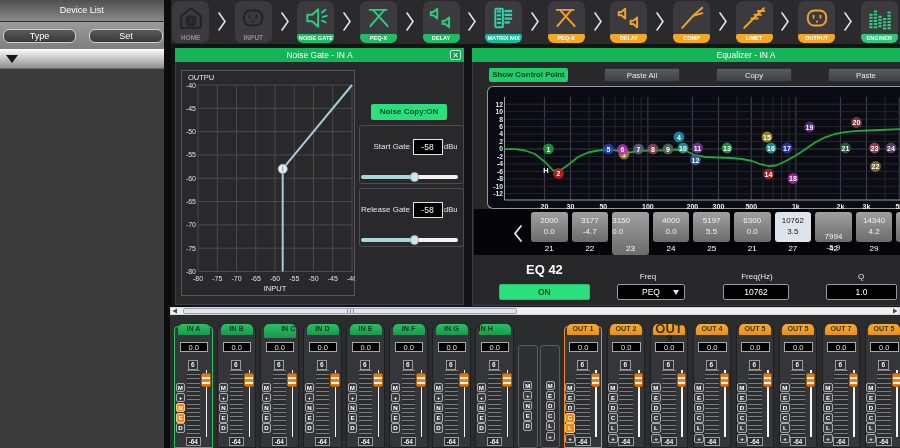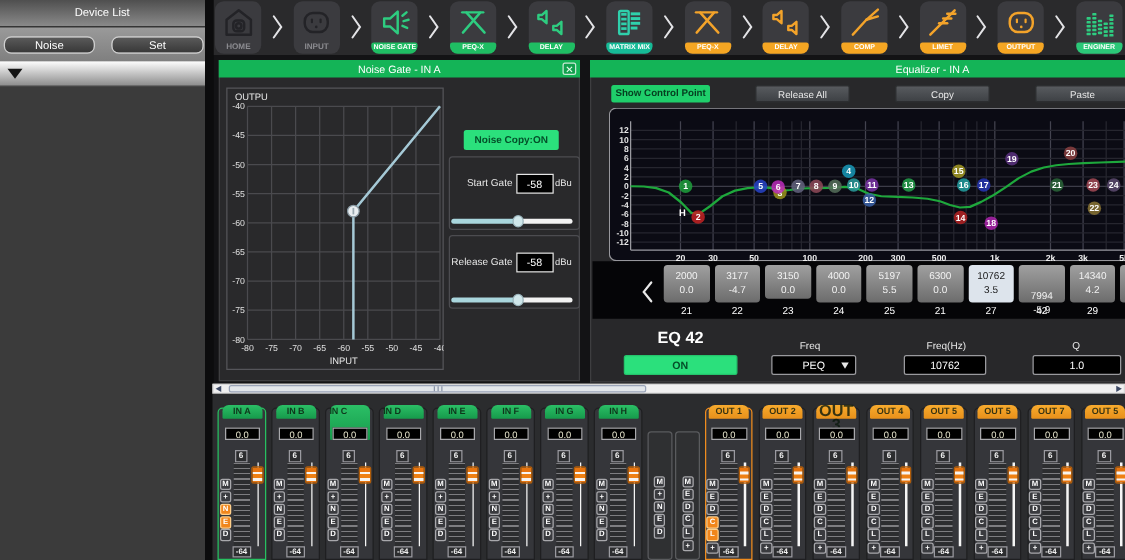--- a/index.html
+++ b/index.html
@@ -2,21 +2,21 @@
 <html><head><meta charset="utf-8"><style>
 *{margin:0;padding:0;box-sizing:border-box;font-family:"Liberation Sans",sans-serif;}
 body{width:900px;height:448px;overflow:hidden;background:#232325;position:relative;}
 </style></head><body>
 <div style="position:absolute;left:163.5px;top:0px;width:737px;height:448px;background:#0c0c0d;"></div>
 <div style="position:absolute;left:170.5px;top:0px;width:730px;height:44px;background:#2a2a2c;"></div>
 <div style="position:absolute;left:170.5px;top:44px;width:730px;height:264px;background:#131315;"></div>
 <div style="position:absolute;left:0px;top:0px;width:163.5px;height:448px;background:#3b3b3b;"></div>
 <div style="position:absolute;left:0px;top:0px;width:163.5px;height:21.5px;background:linear-gradient(#4f4f4f,#8a8a8a);border-bottom:1px solid #2e2e2e;color:#fff;font-size:9px;text-align:center;line-height:21px;">Device List</div>
 <div style="position:absolute;left:0px;top:21.5px;width:163.5px;height:27px;background:linear-gradient(#9a9a9a,#7f7f7f);"></div>
-<div style="position:absolute;left:3px;top:29px;width:73px;height:13.5px;background:linear-gradient(#5a5a5a,#383838);border:1px solid #cfcfcf;border-radius:6px;color:#fff;font-size:9px;text-align:center;line-height:12px;">Noise</div>
+<div style="position:absolute;left:3px;top:29px;width:73px;height:13.5px;background:linear-gradient(#5a5a5a,#383838);border:1px solid #cfcfcf;border-radius:6px;color:#fff;font-size:9px;text-align:center;line-height:12px;">Type</div>
 <div style="position:absolute;left:89px;top:29px;width:74px;height:13.5px;background:linear-gradient(#5a5a5a,#383838);border:1px solid #cfcfcf;border-radius:6px;color:#fff;font-size:9px;text-align:center;line-height:12px;">Set</div>
 <div style="position:absolute;left:0px;top:48.5px;width:163.5px;height:20.5px;background:linear-gradient(#fdfdfd,#8f8f8f);border-bottom:1px solid #6a6a6a;"></div>
 <div style="position:absolute;left:6px;top:55px;width:0;height:0;border-left:6.5px solid transparent;border-right:6.5px solid transparent;border-top:8px solid #151515;"></div>
 <div style="position:absolute;left:172.2px;top:1px;width:37px;height:41.5px;background:#3b3b3f;border-radius:7px;">
     <svg width="26" height="26" viewBox="0 0 24 24" style="position:absolute;left:50%;top:4px;transform:translateX(-50%)">
       <path d="M12 3 L21 10 L21 21 L3 21 L3 10 Z" fill="none" stroke="#232327" stroke-width="1.8" stroke-linecap="round" stroke-linejoin="round"></path>
       <rect x="8" y="10.5" width="8" height="8" rx="2.5" fill="none" stroke="#232327" stroke-width="1.8" stroke-linecap="round" stroke-linejoin="round"></rect>
       <circle cx="12" cy="14.5" r="2" fill="none" stroke="#232327" stroke-width="1.8" stroke-linecap="round" stroke-linejoin="round"></circle>
     </svg>
     <div style="position:absolute;left:0;bottom:2px;width:100%;color:#8b8b90;font-size:6.5px;font-weight:bold;text-align:center;">HOME</div>
@@ -235,21 +235,21 @@
 <div style="position:absolute;left:352px;top:204px;width:58px;height:12px;color:#e6e6e6;font-size:8px;text-align:right;line-height:12px;white-space:nowrap;">Release Gate</div>
 <div style="position:absolute;left:412.5px;top:202px;width:30px;height:16px;background:#000;border:1px solid #e6e6e6;color:#fff;font-size:8.5px;text-align:center;line-height:14px;">-58</div>
 <div style="position:absolute;left:444px;top:204px;width:20px;height:12px;color:#e6e6e6;font-size:7.5px;line-height:12px;">dBu</div>
 <div style="position:absolute;left:361px;top:238px;width:53px;height:4px;background:#a9d6dd;border-radius:2px 0 0 2px;"></div>
 <div style="position:absolute;left:414px;top:238px;width:44px;height:4px;background:#f2f2f2;border-radius:0 2px 2px 0;"></div>
 <div style="position:absolute;left:409.5px;top:235px;width:9.5px;height:9.5px;background:#cfe6ea;border:1px solid #9ab4bc;border-radius:50%;"></div>
 <div style="position:absolute;left:471.5px;top:48px;width:428.5px;height:257.5px;background:#28282a;border:1px solid #3e3e40;border-right:none;"></div>
 <div style="position:absolute;left:471.5px;top:48px;width:428.5px;height:14px;background:#14b457;"></div>
 <div style="position:absolute;left:646px;top:48px;width:200px;height:14px;color:#fff;font-size:8.5px;text-align:center;line-height:14px;">Equalizer - IN A</div>
 <div style="position:absolute;left:489px;top:68px;width:79px;height:13.5px;background:#1fcf6b;border-radius:2px;color:#073;font-size:7.8px;font-weight:bold;color:#063e20;text-align:center;line-height:13.5px;">Show Control Point</div>
-<div style="position:absolute;left:604px;top:68px;width:76px;height:13.5px;background:linear-gradient(#585b5f,#3e4145);border-radius:2px;border:1px solid #2c2e30;color:#e8e8e8;font-size:7.8px;text-align:center;line-height:13.5px;">Release All</div>
+<div style="position:absolute;left:604px;top:68px;width:76px;height:13.5px;background:linear-gradient(#585b5f,#3e4145);border-radius:2px;border:1px solid #2c2e30;color:#e8e8e8;font-size:7.8px;text-align:center;line-height:13.5px;">Paste All</div>
 <div style="position:absolute;left:716px;top:68px;width:76px;height:13.5px;background:linear-gradient(#585b5f,#3e4145);border-radius:2px;border:1px solid #2c2e30;color:#e8e8e8;font-size:7.8px;text-align:center;line-height:13.5px;">Copy</div>
 <div style="position:absolute;left:828px;top:68px;width:76px;height:13.5px;background:linear-gradient(#585b5f,#3e4145);border-radius:2px;border:1px solid #2c2e30;color:#e8e8e8;font-size:7.8px;text-align:center;line-height:13.5px;">Paste</div>
 <div style="position:absolute;left:487px;top:86px;width:413px;height:122.5px;background:#0b0b14;border:1px solid #97979c;border-right:none;border-radius:6px 0 0 6px;"></div>
 <svg style="position:absolute;left:487px;top:86px" width="413" height="122.5" viewBox="0 0 413 122.5">
     <line x1="57.40" y1="11" x2="57.40" y2="114" stroke="#43434f" stroke-width="1"></line>
     <line x1="83.46" y1="11" x2="83.46" y2="114" stroke="#43434f" stroke-width="1"></line>
     <line x1="101.95" y1="11" x2="101.95" y2="114" stroke="#26262f" stroke-width="1"></line>
     <line x1="116.30" y1="11" x2="116.30" y2="114" stroke="#43434f" stroke-width="1"></line>
     <line x1="128.01" y1="11" x2="128.01" y2="114" stroke="#26262f" stroke-width="1"></line>
     <line x1="137.92" y1="11" x2="137.92" y2="114" stroke="#26262f" stroke-width="1"></line>
@@ -360,21 +360,21 @@
     <text x="59" y="87.0" fill="#fff" font-size="7.5" font-weight="bold" text-anchor="middle">H</text>
   </svg>
 <div style="position:absolute;left:474px;top:209px;width:426px;height:46px;background:#050507;"></div>
 <svg style="position:absolute;left:512px;top:224px" width="12" height="19" viewBox="0 0 12 19">
     <path d="M9 2 L3 9.5 L9 17" fill="none" stroke="#e8e8e8" stroke-width="1.8" stroke-linecap="round"></path>
   </svg>
 <div style="position:absolute;left:531.0px;top:212.3px;width:36.5px;height:29.5px;background:linear-gradient(#a0a0a0,#6c6c6c);color:#f2f2f2;border-radius:3px;font-size:8px;text-align:center;padding-top:4px;line-height:10.5px;">2000<br>0.0</div>
 <div style="position:absolute;left:531.0px;top:243.5px;width:36.5px;height:10px;color:#fff;font-size:8px;text-align:center;">21</div>
 <div style="position:absolute;left:571.6px;top:212.3px;width:36.5px;height:29.5px;background:linear-gradient(#a0a0a0,#6c6c6c);color:#f2f2f2;border-radius:3px;font-size:8px;text-align:center;padding-top:4px;line-height:10.5px;">3177<br>-4.7</div>
 <div style="position:absolute;left:571.6px;top:243.5px;width:36.5px;height:10px;color:#fff;font-size:8px;text-align:center;">22</div>
-<div style="position:absolute;left:612.2px;top:212.3px;width:36.5px;height:27px;background:linear-gradient(#a0a0a0,#6c6c6c);color:#f2f2f2;border-radius:3px;font-size:8px;text-align:center;padding-top:4px;line-height:10.5px;">3150<br>0.0</div>
+<div style="position:absolute;left:612.2px;top:212.3px;width:36.5px;height:43px;background:linear-gradient(#a0a0a0,#6c6c6c);color:#f2f2f2;border-radius:3px;font-size:8px;padding-top:4px;line-height:10.5px;">3150<br>0.0</div>
 <div style="position:absolute;left:612.2px;top:243.5px;width:36.5px;height:10px;color:#fff;font-size:8px;text-align:center;">23</div>
 <div style="position:absolute;left:652.8px;top:212.3px;width:36.5px;height:29.5px;background:linear-gradient(#a0a0a0,#6c6c6c);color:#f2f2f2;border-radius:3px;font-size:8px;text-align:center;padding-top:4px;line-height:10.5px;">4000<br>0.0</div>
 <div style="position:absolute;left:652.8px;top:243.5px;width:36.5px;height:10px;color:#fff;font-size:8px;text-align:center;">24</div>
 <div style="position:absolute;left:693.4px;top:212.3px;width:36.5px;height:29.5px;background:linear-gradient(#a0a0a0,#6c6c6c);color:#f2f2f2;border-radius:3px;font-size:8px;text-align:center;padding-top:4px;line-height:10.5px;">5197<br>5.5</div>
 <div style="position:absolute;left:693.4px;top:243.5px;width:36.5px;height:10px;color:#fff;font-size:8px;text-align:center;">25</div>
 <div style="position:absolute;left:734.0px;top:212.3px;width:36.5px;height:29.5px;background:linear-gradient(#a0a0a0,#6c6c6c);color:#f2f2f2;border-radius:3px;font-size:8px;text-align:center;padding-top:4px;line-height:10.5px;">6300<br>0.0</div>
 <div style="position:absolute;left:734.0px;top:243.5px;width:36.5px;height:10px;color:#fff;font-size:8px;text-align:center;">21</div>
 <div style="position:absolute;left:774.6px;top:212.3px;width:36.5px;height:29.5px;background:#dde4ec;color:#1a1a1a;border-radius:3px;font-size:8px;text-align:center;padding-top:4px;line-height:10.5px;">10762<br>3.5</div>
 <div style="position:absolute;left:774.6px;top:243.5px;width:36.5px;height:10px;color:#fff;font-size:8px;text-align:center;">27</div>
 <div style="position:absolute;left:815.2px;top:212.3px;width:36.5px;height:29.5px;background:linear-gradient(#a0a0a0,#6c6c6c);color:#f2f2f2;border-radius:3px;font-size:8px;text-align:center;padding-top:20px;line-height:10.5px;">7994<br>-5.9</div>
@@ -422,34 +422,34 @@
 <div style="position:absolute;left:229.5px;top:369.5px;width:13.5px;height:67.5px;background:repeating-linear-gradient(to bottom,#7d7d80 0px,#7d7d80 1px,#2c2d2f 1px,#2c2d2f 4.2px);"></div>
 <div style="position:absolute;left:228.5px;top:437px;width:15.5px;height:9px;border:1px solid #9a9aa0;background:#2c2d2f;color:#f0f0f0;font-size:6.3px;font-weight:bold;text-align:center;line-height:7.5px;">-64</div>
 <div style="position:absolute;left:218.8px;top:383.0px;width:9.3px;height:9.3px;background:#3a3b3f;border:1px solid #a8a8ac;border-radius:2px;color:#fff;font-size:6.2px;font-weight:bold;text-align:center;line-height:7.5px;">M</div>
 <div style="position:absolute;left:218.8px;top:393.1px;width:9.3px;height:9.3px;background:#3a3b3f;border:1px solid #a8a8ac;border-radius:2px;color:#fff;font-size:6.2px;font-weight:bold;text-align:center;line-height:7.5px;">+</div>
 <div style="position:absolute;left:218.8px;top:403.2px;width:9.3px;height:9.3px;background:#3a3b3f;border:1px solid #a8a8ac;border-radius:2px;color:#fff;font-size:6.2px;font-weight:bold;text-align:center;line-height:7.5px;">N</div>
 <div style="position:absolute;left:218.8px;top:413.3px;width:9.3px;height:9.3px;background:#3a3b3f;border:1px solid #a8a8ac;border-radius:2px;color:#fff;font-size:6.2px;font-weight:bold;text-align:center;line-height:7.5px;">E</div>
 <div style="position:absolute;left:218.8px;top:423.4px;width:9.3px;height:9.3px;background:#3a3b3f;border:1px solid #a8a8ac;border-radius:2px;color:#fff;font-size:6.2px;font-weight:bold;text-align:center;line-height:7.5px;">D</div>
 <div style="position:absolute;left:248.7px;top:370px;width:1.8px;height:66.5px;background:#f5f5f5;"></div>
 <div style="position:absolute;left:244.2px;top:372.5px;width:9.6px;height:14px;background:linear-gradient(to bottom,#e8750f 0 3.5px,#f8f4ee 3.5px 5.5px,#ef8012 5.5px 8.5px,#f8f4ee 8.5px 10.5px,#e8750f 10.5px);border-radius:2px;border:1px solid #b05c08;"></div>
 <div style="position:absolute;left:260px;top:326px;width:38.5px;height:122px;background:#35363a;border:1px solid #1f1f21;border-radius:4px 4px 0 0;"></div>
-<div style="position:absolute;left:263.5px;top:324.4px;width:32px;height:28px;background:linear-gradient(#2bbf66,#169a4b);border-radius:5px 5px 1px 1px;color:rgba(10,25,12,0.8);font-size:7.2px;font-weight:bold;text-align:left;line-height:10.4px;">IN C</div>
+<div style="position:absolute;left:263.5px;top:324.4px;width:32px;height:14px;background:linear-gradient(#2bbf66,#169a4b);border-radius:5px 5px 1px 1px;color:rgba(10,25,12,0.8);font-size:7.2px;font-weight:bold;text-align:right;line-height:10.4px;">IN C</div>
 <div style="position:absolute;left:265.5px;top:341.8px;width:28.5px;height:10.5px;background:#000;border:1px solid #a8a8ac;color:#e9e7ce;font-size:7.5px;text-align:center;line-height:9px;">0.0</div>
 <div style="position:absolute;left:273.5px;top:360px;width:10.5px;height:9.5px;border:1px solid #9a9aa0;background:#2c2d2f;color:#f0f0f0;font-size:6.5px;font-weight:bold;text-align:center;line-height:8px;">6</div>
 <div style="position:absolute;left:272.5px;top:369.5px;width:13.5px;height:67.5px;background:repeating-linear-gradient(to bottom,#7d7d80 0px,#7d7d80 1px,#2c2d2f 1px,#2c2d2f 4.2px);"></div>
 <div style="position:absolute;left:271.5px;top:437px;width:15.5px;height:9px;border:1px solid #9a9aa0;background:#2c2d2f;color:#f0f0f0;font-size:6.3px;font-weight:bold;text-align:center;line-height:7.5px;">-64</div>
 <div style="position:absolute;left:261.8px;top:383.0px;width:9.3px;height:9.3px;background:#3a3b3f;border:1px solid #a8a8ac;border-radius:2px;color:#fff;font-size:6.2px;font-weight:bold;text-align:center;line-height:7.5px;">M</div>
 <div style="position:absolute;left:261.8px;top:393.1px;width:9.3px;height:9.3px;background:#3a3b3f;border:1px solid #a8a8ac;border-radius:2px;color:#fff;font-size:6.2px;font-weight:bold;text-align:center;line-height:7.5px;">+</div>
 <div style="position:absolute;left:261.8px;top:403.2px;width:9.3px;height:9.3px;background:#3a3b3f;border:1px solid #a8a8ac;border-radius:2px;color:#fff;font-size:6.2px;font-weight:bold;text-align:center;line-height:7.5px;">N</div>
 <div style="position:absolute;left:261.8px;top:413.3px;width:9.3px;height:9.3px;background:#3a3b3f;border:1px solid #a8a8ac;border-radius:2px;color:#fff;font-size:6.2px;font-weight:bold;text-align:center;line-height:7.5px;">E</div>
 <div style="position:absolute;left:261.8px;top:423.4px;width:9.3px;height:9.3px;background:#3a3b3f;border:1px solid #a8a8ac;border-radius:2px;color:#fff;font-size:6.2px;font-weight:bold;text-align:center;line-height:7.5px;">D</div>
 <div style="position:absolute;left:291.7px;top:370px;width:1.8px;height:66.5px;background:#f5f5f5;"></div>
 <div style="position:absolute;left:287.2px;top:372.5px;width:9.6px;height:14px;background:linear-gradient(to bottom,#e8750f 0 3.5px,#f8f4ee 3.5px 5.5px,#ef8012 5.5px 8.5px,#f8f4ee 8.5px 10.5px,#e8750f 10.5px);border-radius:2px;border:1px solid #b05c08;"></div>
 <div style="position:absolute;left:303px;top:326px;width:38.5px;height:122px;background:#35363a;border:1px solid #1f1f21;border-radius:4px 4px 0 0;"></div>
-<div style="position:absolute;left:306.5px;top:324.4px;width:32px;height:10.4px;background:linear-gradient(#2bbf66,#169a4b);border-radius:5px 5px 1px 1px;color:rgba(10,25,12,0.8);font-size:7.2px;font-weight:bold;line-height:10.4px;">IN D</div>
+<div style="position:absolute;left:306.5px;top:324.4px;width:32px;height:10.4px;background:linear-gradient(#2bbf66,#169a4b);border-radius:5px 5px 1px 1px;color:rgba(10,25,12,0.8);font-size:7.2px;font-weight:bold;text-align:center;line-height:10.4px;">IN D</div>
 <div style="position:absolute;left:308.5px;top:341.8px;width:28.5px;height:10.5px;background:#000;border:1px solid #a8a8ac;color:#e9e7ce;font-size:7.5px;text-align:center;line-height:9px;">0.0</div>
 <div style="position:absolute;left:316.5px;top:360px;width:10.5px;height:9.5px;border:1px solid #9a9aa0;background:#2c2d2f;color:#f0f0f0;font-size:6.5px;font-weight:bold;text-align:center;line-height:8px;">6</div>
 <div style="position:absolute;left:315.5px;top:369.5px;width:13.5px;height:67.5px;background:repeating-linear-gradient(to bottom,#7d7d80 0px,#7d7d80 1px,#2c2d2f 1px,#2c2d2f 4.2px);"></div>
 <div style="position:absolute;left:314.5px;top:437px;width:15.5px;height:9px;border:1px solid #9a9aa0;background:#2c2d2f;color:#f0f0f0;font-size:6.3px;font-weight:bold;text-align:center;line-height:7.5px;">-64</div>
 <div style="position:absolute;left:304.8px;top:383.0px;width:9.3px;height:9.3px;background:#3a3b3f;border:1px solid #a8a8ac;border-radius:2px;color:#fff;font-size:6.2px;font-weight:bold;text-align:center;line-height:7.5px;">M</div>
 <div style="position:absolute;left:304.8px;top:393.1px;width:9.3px;height:9.3px;background:#3a3b3f;border:1px solid #a8a8ac;border-radius:2px;color:#fff;font-size:6.2px;font-weight:bold;text-align:center;line-height:7.5px;">+</div>
 <div style="position:absolute;left:304.8px;top:403.2px;width:9.3px;height:9.3px;background:#3a3b3f;border:1px solid #a8a8ac;border-radius:2px;color:#fff;font-size:6.2px;font-weight:bold;text-align:center;line-height:7.5px;">N</div>
 <div style="position:absolute;left:304.8px;top:413.3px;width:9.3px;height:9.3px;background:#3a3b3f;border:1px solid #a8a8ac;border-radius:2px;color:#fff;font-size:6.2px;font-weight:bold;text-align:center;line-height:7.5px;">E</div>
 <div style="position:absolute;left:304.8px;top:423.4px;width:9.3px;height:9.3px;background:#3a3b3f;border:1px solid #a8a8ac;border-radius:2px;color:#fff;font-size:6.2px;font-weight:bold;text-align:center;line-height:7.5px;">D</div>
 <div style="position:absolute;left:334.7px;top:370px;width:1.8px;height:66.5px;background:#f5f5f5;"></div>
@@ -487,21 +487,21 @@
 <div style="position:absolute;left:444.5px;top:369.5px;width:13.5px;height:67.5px;background:repeating-linear-gradient(to bottom,#7d7d80 0px,#7d7d80 1px,#2c2d2f 1px,#2c2d2f 4.2px);"></div>
 <div style="position:absolute;left:443.5px;top:437px;width:15.5px;height:9px;border:1px solid #9a9aa0;background:#2c2d2f;color:#f0f0f0;font-size:6.3px;font-weight:bold;text-align:center;line-height:7.5px;">-64</div>
 <div style="position:absolute;left:433.8px;top:383.0px;width:9.3px;height:9.3px;background:#3a3b3f;border:1px solid #a8a8ac;border-radius:2px;color:#fff;font-size:6.2px;font-weight:bold;text-align:center;line-height:7.5px;">M</div>
 <div style="position:absolute;left:433.8px;top:393.1px;width:9.3px;height:9.3px;background:#3a3b3f;border:1px solid #a8a8ac;border-radius:2px;color:#fff;font-size:6.2px;font-weight:bold;text-align:center;line-height:7.5px;">+</div>
 <div style="position:absolute;left:433.8px;top:403.2px;width:9.3px;height:9.3px;background:#3a3b3f;border:1px solid #a8a8ac;border-radius:2px;color:#fff;font-size:6.2px;font-weight:bold;text-align:center;line-height:7.5px;">N</div>
 <div style="position:absolute;left:433.8px;top:413.3px;width:9.3px;height:9.3px;background:#3a3b3f;border:1px solid #a8a8ac;border-radius:2px;color:#fff;font-size:6.2px;font-weight:bold;text-align:center;line-height:7.5px;">E</div>
 <div style="position:absolute;left:433.8px;top:423.4px;width:9.3px;height:9.3px;background:#3a3b3f;border:1px solid #a8a8ac;border-radius:2px;color:#fff;font-size:6.2px;font-weight:bold;text-align:center;line-height:7.5px;">D</div>
 <div style="position:absolute;left:463.7px;top:370px;width:1.8px;height:66.5px;background:#f5f5f5;"></div>
 <div style="position:absolute;left:459.2px;top:372.5px;width:9.6px;height:14px;background:linear-gradient(to bottom,#e8750f 0 3.5px,#f8f4ee 3.5px 5.5px,#ef8012 5.5px 8.5px,#f8f4ee 8.5px 10.5px,#e8750f 10.5px);border-radius:2px;border:1px solid #b05c08;"></div>
 <div style="position:absolute;left:475px;top:326px;width:38.5px;height:122px;background:#35363a;border:1px solid #1f1f21;border-radius:4px 4px 0 0;"></div>
-<div style="position:absolute;left:478.5px;top:324.4px;width:32px;height:10.4px;background:linear-gradient(#2bbf66,#169a4b);border-radius:5px 5px 1px 1px;color:rgba(10,25,12,0.8);font-size:7.2px;font-weight:bold;text-align:center;line-height:10.4px;">IN H</div>
+<div style="position:absolute;left:478.5px;top:324.4px;width:32px;height:10.4px;background:linear-gradient(#2bbf66,#169a4b);border-radius:5px 5px 1px 1px;color:rgba(10,25,12,0.8);font-size:7.2px;font-weight:bold;text-align:left;line-height:10.4px;">IN H</div>
 <div style="position:absolute;left:480.5px;top:341.8px;width:28.5px;height:10.5px;background:#000;border:1px solid #a8a8ac;color:#e9e7ce;font-size:7.5px;text-align:center;line-height:9px;">0.0</div>
 <div style="position:absolute;left:488.5px;top:360px;width:10.5px;height:9.5px;border:1px solid #9a9aa0;background:#2c2d2f;color:#f0f0f0;font-size:6.5px;font-weight:bold;text-align:center;line-height:8px;">6</div>
 <div style="position:absolute;left:487.5px;top:369.5px;width:13.5px;height:67.5px;background:repeating-linear-gradient(to bottom,#7d7d80 0px,#7d7d80 1px,#2c2d2f 1px,#2c2d2f 4.2px);"></div>
 <div style="position:absolute;left:486.5px;top:437px;width:15.5px;height:9px;border:1px solid #9a9aa0;background:#2c2d2f;color:#f0f0f0;font-size:6.3px;font-weight:bold;text-align:center;line-height:7.5px;">-64</div>
 <div style="position:absolute;left:476.8px;top:383.0px;width:9.3px;height:9.3px;background:#3a3b3f;border:1px solid #a8a8ac;border-radius:2px;color:#fff;font-size:6.2px;font-weight:bold;text-align:center;line-height:7.5px;">M</div>
 <div style="position:absolute;left:476.8px;top:393.1px;width:9.3px;height:9.3px;background:#3a3b3f;border:1px solid #a8a8ac;border-radius:2px;color:#fff;font-size:6.2px;font-weight:bold;text-align:center;line-height:7.5px;">+</div>
 <div style="position:absolute;left:476.8px;top:403.2px;width:9.3px;height:9.3px;background:#3a3b3f;border:1px solid #a8a8ac;border-radius:2px;color:#fff;font-size:6.2px;font-weight:bold;text-align:center;line-height:7.5px;">N</div>
 <div style="position:absolute;left:476.8px;top:413.3px;width:9.3px;height:9.3px;background:#3a3b3f;border:1px solid #a8a8ac;border-radius:2px;color:#fff;font-size:6.2px;font-weight:bold;text-align:center;line-height:7.5px;">E</div>
 <div style="position:absolute;left:476.8px;top:423.4px;width:9.3px;height:9.3px;background:#3a3b3f;border:1px solid #a8a8ac;border-radius:2px;color:#fff;font-size:6.2px;font-weight:bold;text-align:center;line-height:7.5px;">D</div>
 <div style="position:absolute;left:506.7px;top:370px;width:1.8px;height:66.5px;background:#f5f5f5;"></div>

